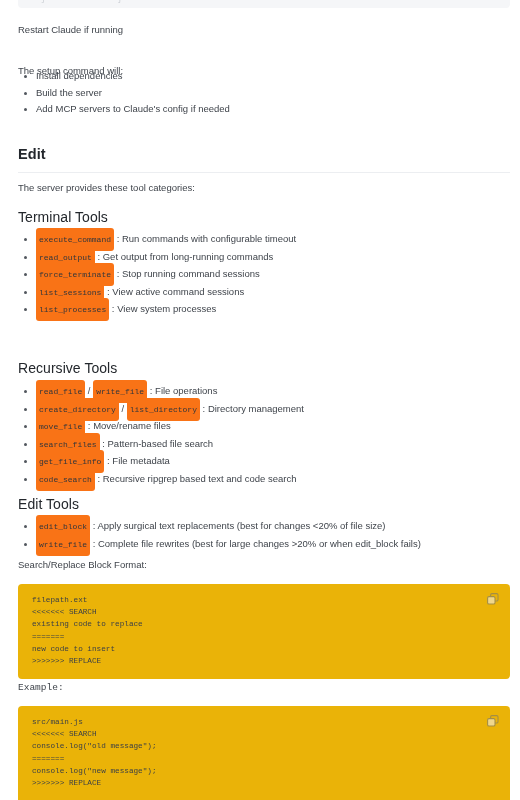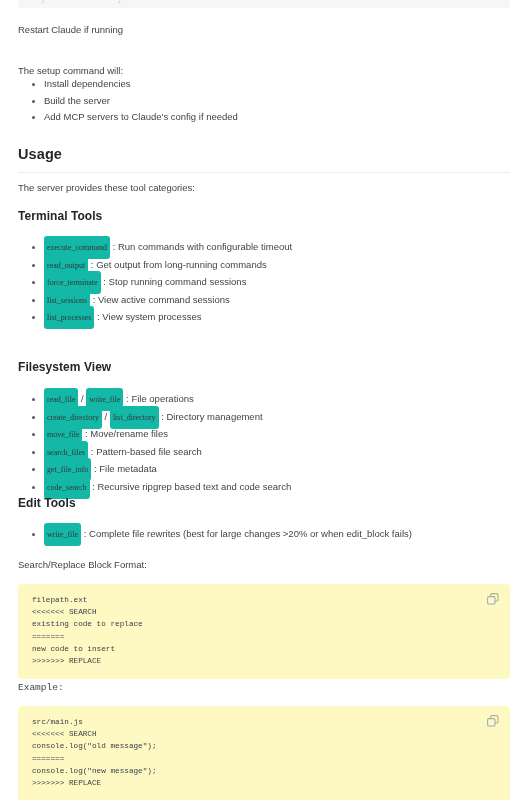--- a/index.html
+++ b/index.html
@@ -43,21 +43,21 @@
   p.para {
     margin: 0 0 0px 0;
     line-height: 14px;
     font-size: 9.5px;
     color: #3f444b;
   }
   .p1 { position: absolute; left: 18px; top: 23px; }
   .p2 { position: absolute; left: 18px; top: 64px; }
 
   ul.bullets {
-    margin: 8px; padding: 0;
+    margin: 0; padding: 0;
     list-style: none;
   }
   ul.bullets > li {
     position: relative;
     padding-left: 18px;
     line-height: 16.5px;
     font-size: 9.5px;
     color: #3f444b;
   }
   ul.bullets > li::before {
@@ -85,51 +85,51 @@
     left: 18px; right: 10px;
     top: 172px;
     height: 1px;
     background: #eceef1;
   }
 
   .sub-para { position: absolute; left: 18px; top: 181px; }
 
   h3.h-sec {
     margin: 0;
-    font-size: 12px;
-    font-weight: bold;
+    font-size: 14px;
+    font-weight: normal;
     color: #23272c;
     letter-spacing: 0.05px;
   }
   .h-terminal   { position: absolute; left: 18px; top: 209px; }
   .h-filesystem { position: absolute; left: 18px; top: 360px; }
   .h-edit       { position: absolute; left: 18px; top: 496px; }
 
   .list-terminal   { position: absolute; left: 18px; top: 231px; }
   .list-filesystem { position: absolute; left: 18px; top: 383px; }
   .list-edit       { position: absolute; left: 18px; top: 518px; }
 
   code.inline {
-    font-family: Liberation Serif, serif;
+    font-family: Liberation Mono, monospace;
     font-size: 8px;
-    background: #14b8a6;
+    background: #f97316;
     color: #32363c;
     padding: 7px 3px;
     border-radius: 3px;
     white-space: nowrap;
   }
   .sep { color: #3f444b; }
 
   .label-srformat { position: absolute; left: 18px; top: 558px; }
   .label-example  { position: absolute; left: 18px; top: 681px; font-family: Liberation Mono, monospace; }
 
   .codeblock {
     position: absolute;
     left: 18px; right: 10px;
-    background: #fef9c3;
+    background: #eab308;
     border-radius: 4px;
     padding: 10px 14px 12px 14px;
   }
   .cb-1 { top: 584px; }
   .cb-2 { top: 706px; height: 94px; border-bottom-left-radius: 0; border-bottom-right-radius: 0; }
   .codeblock pre {
     margin: 0;
     font-family: "Liberation Mono", monospace;
     font-size: 7.7px;
     line-height: 12.2px;
@@ -156,21 +156,21 @@
 
   <p class="para p1">Restart Claude if running</p>
   <p class="para p2">The setup command will:</p>
 
   <ul class="bullets setup-list">
     <li>Install dependencies</li>
     <li>Build the server</li>
     <li>Add MCP servers to Claude's config if needed</li>
   </ul>
 
-  <h2 class="h-usage">Usage</h2>
+  <h2 class="h-usage">Edit</h2>
   <div class="rule"></div>
   <p class="para sub-para">The server provides these tool categories:</p>
 
   <h3 class="h-sec h-terminal">Terminal Tools</h3>
   <ul class="bullets list-terminal">
     <li>
       <code class="inline">execute_command</code>
       <span class="sep">:</span>
       <span>Run commands with configurable timeout</span>
     </li>
@@ -189,21 +189,21 @@
       <span class="sep">:</span>
       <span>View active command sessions</span>
     </li>
     <li>
       <code class="inline">list_processes</code>
       <span class="sep">:</span>
       <span>View system processes</span>
     </li>
   </ul>
 
-  <h3 class="h-sec h-filesystem">Filesystem View</h3>
+  <h3 class="h-sec h-filesystem">Recursive Tools</h3>
   <ul class="bullets list-filesystem">
     <li>
       <code class="inline">read_file</code>
       <span class="sep">/</span>
       <code class="inline">write_file</code>
       <span class="sep">:</span>
       <span>File operations</span>
     </li>
     <li>
       <code class="inline">create_directory</code>
@@ -229,20 +229,25 @@
     </li>
     <li>
       <code class="inline">code_search</code>
       <span class="sep">:</span>
       <span>Recursive ripgrep based text and code search</span>
     </li>
   </ul>
 
   <h3 class="h-sec h-edit">Edit Tools</h3>
   <ul class="bullets list-edit">
+    <li>
+      <code class="inline">edit_block</code>
+      <span class="sep">:</span>
+      <span>Apply surgical text replacements (best for changes &lt;20% of file size)</span>
+    </li>
     <li>
       <code class="inline">write_file</code>
       <span class="sep">:</span>
       <span>Complete file rewrites (best for large changes &gt;20% or when edit_block fails)</span>
     </li>
   </ul>
 
   <p class="para label-srformat">Search/Replace Block Format:</p>
   <div class="codeblock cb-1">
     <pre>filepath.ext

